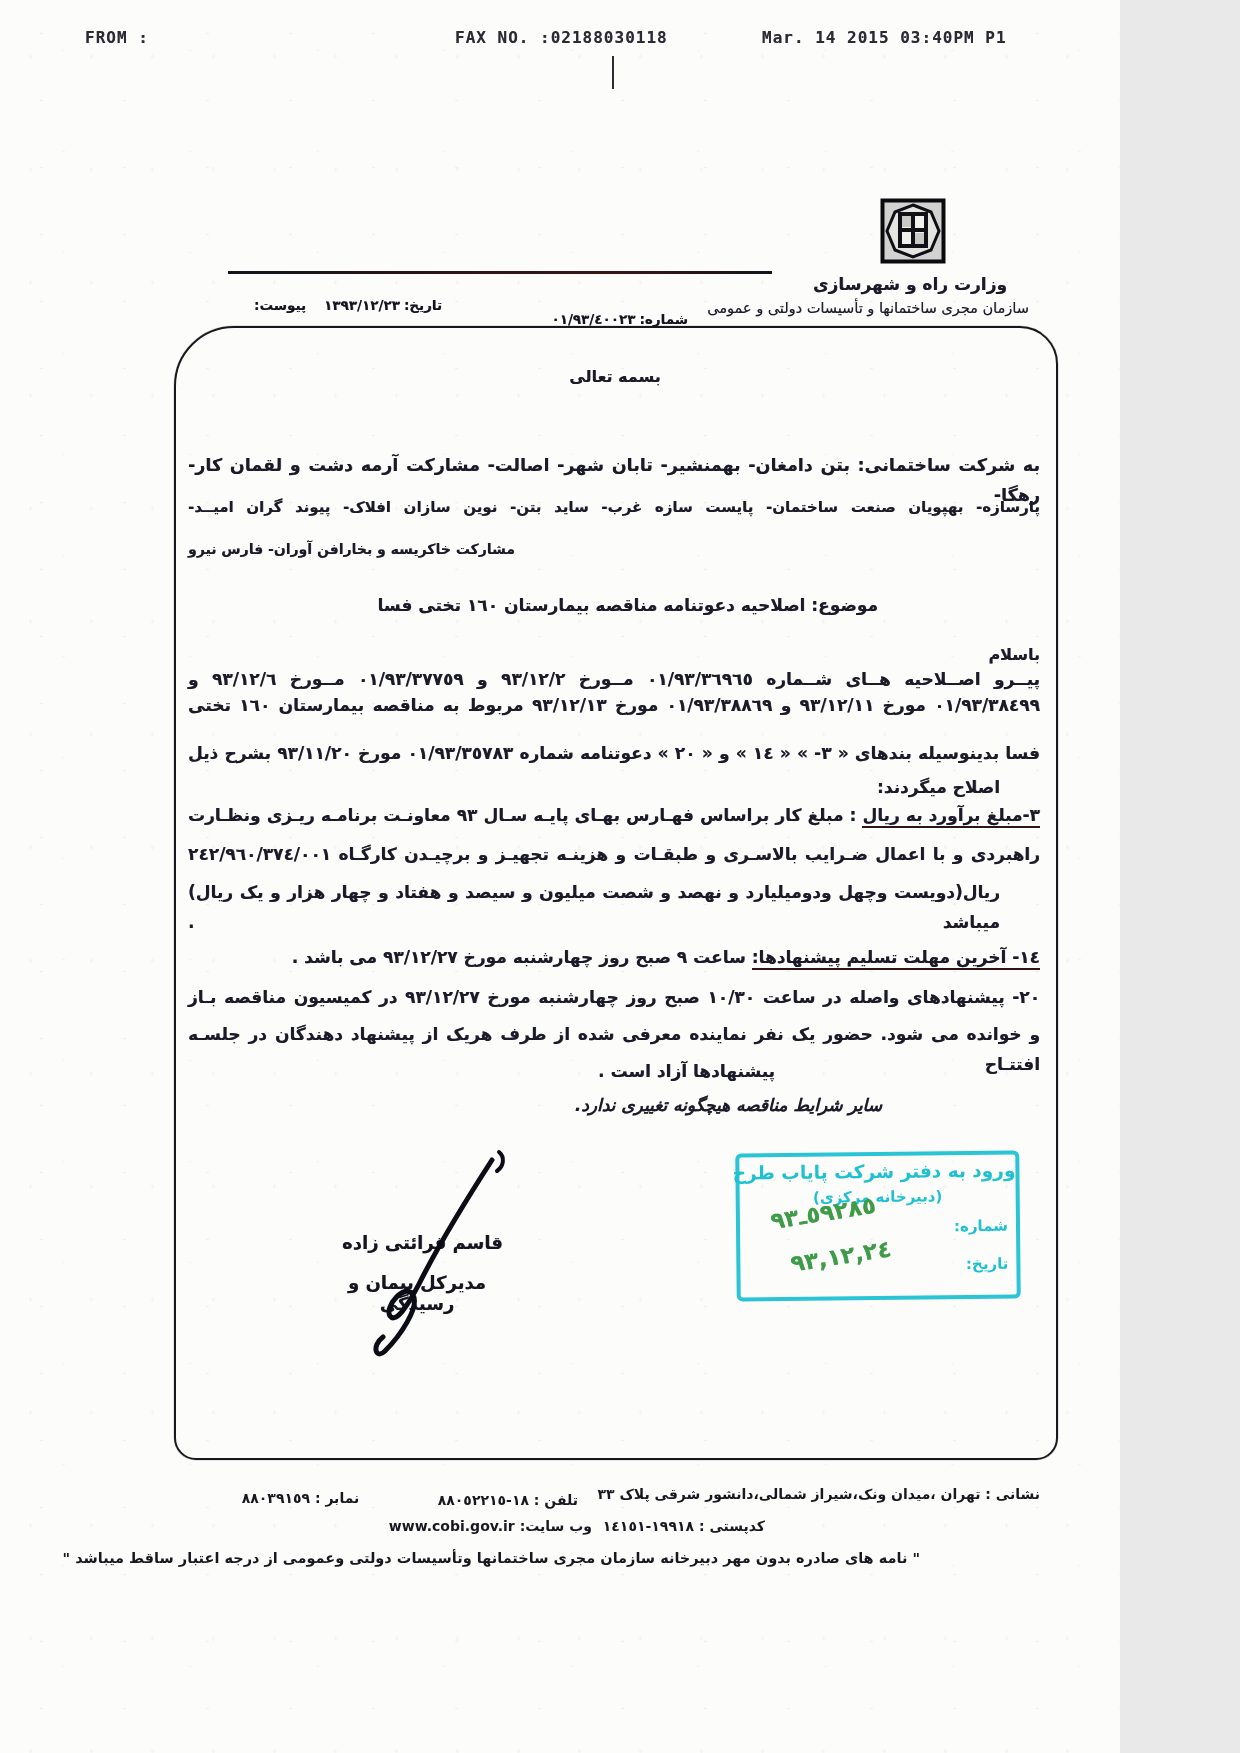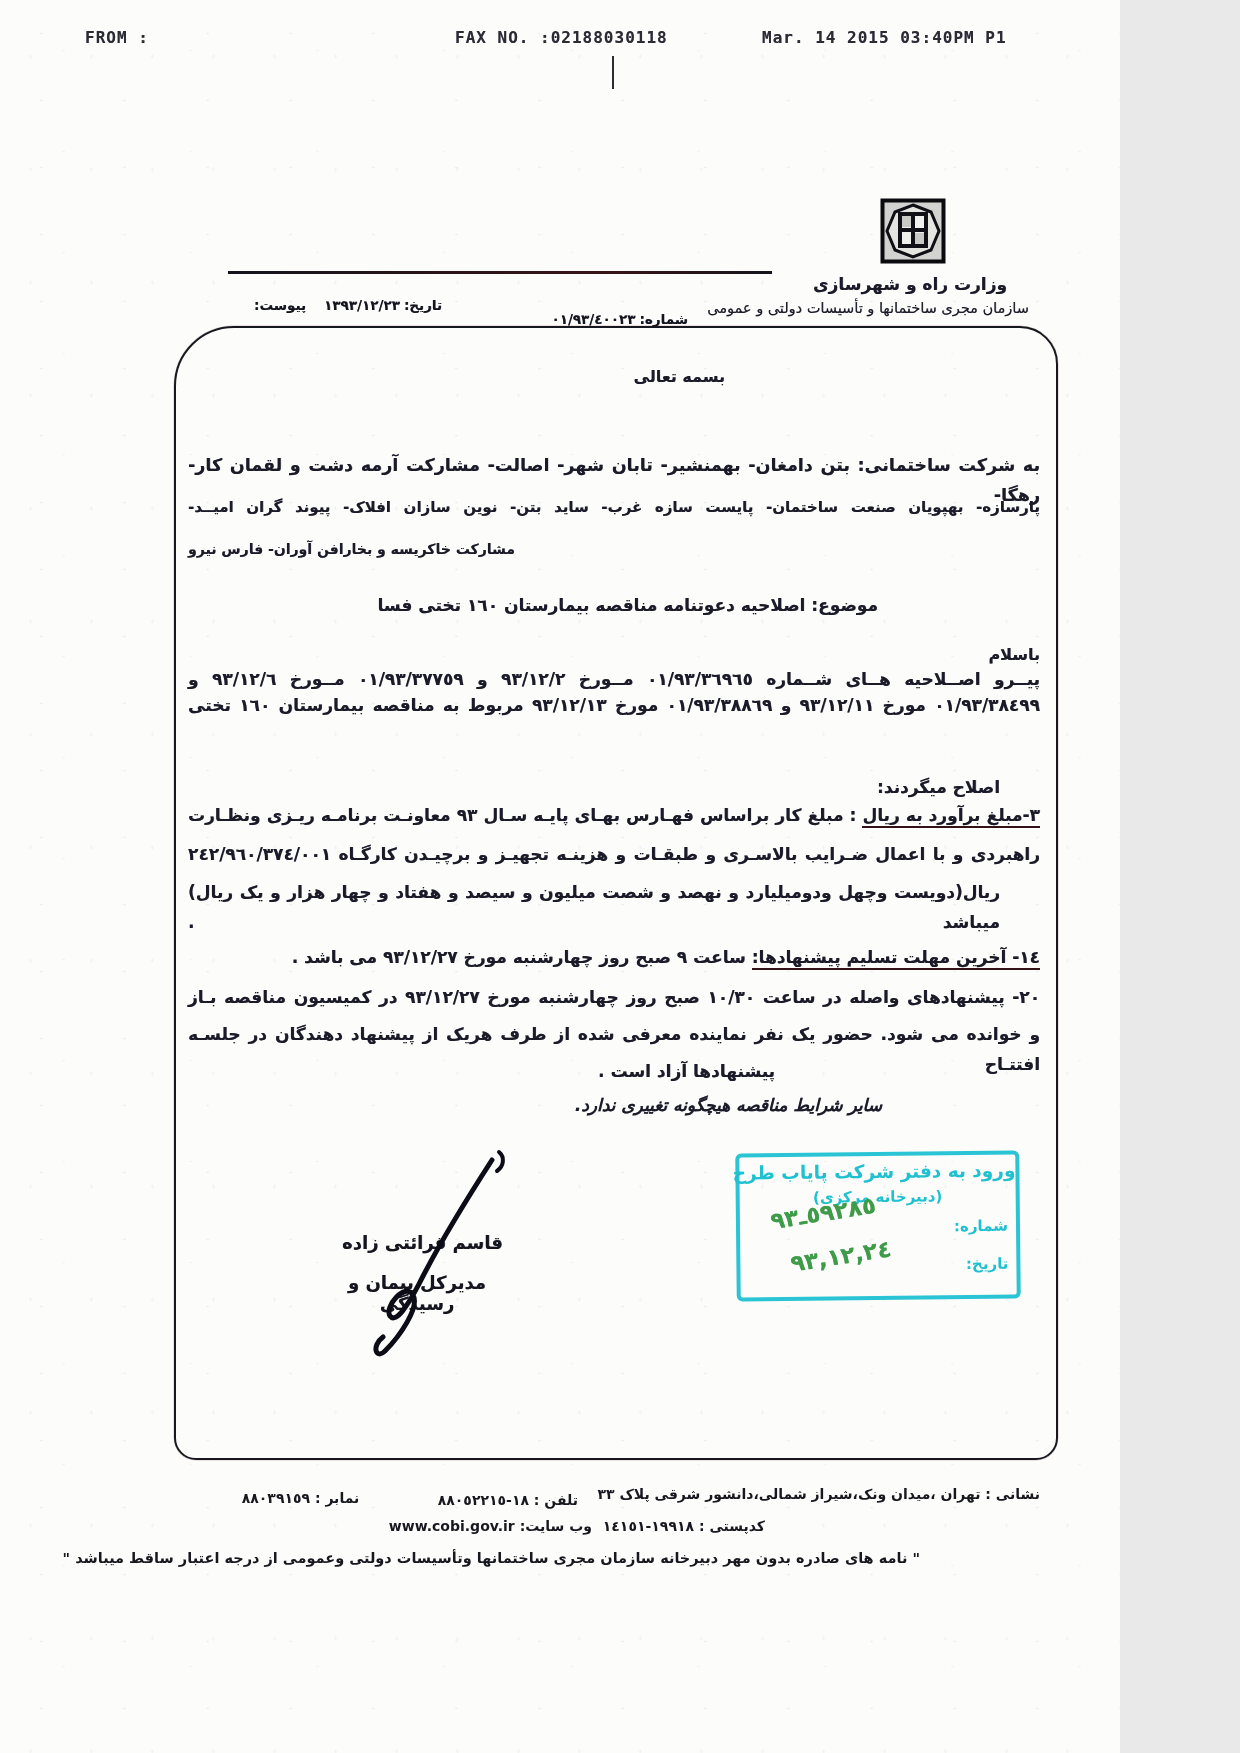--- a/index.html
+++ b/index.html
@@ -75,31 +75,32 @@
   </div>
   <div class="fld ink" style="left:322px;top:297px;width:120px;">
     <span>تاریخ:</span><span class="v">١٣٩٣/١٢/٢٣</span>
   </div>
   <div class="fld ink" style="left:246px;top:297px;width:60px;">
     <span>پیوست:</span>
   </div>
 
   <div class="frame"></div>
 
-  <div class="ln ink" style="left:505px;top:362px;width:220px;text-align:right;font-size:16px;">بسمه تعالی</div>
+  <div class="ln ink" style="left:505px;top:362px;width:220px;text-align:center;font-size:16px;">بسمه تعالی</div>
 
   <div class="ln ink just" style="top:450px;font-size:17.5px;">به شرکت ساختمانی: بتن دامغان- بهمنشیر- تابان شهر- اصالت- مشارکت آرمه دشت و لقمان کار- رهگا-</div>
   <div class="ln ink just" style="top:492px;font-size:15px;">پارسازه- بهپویان صنعت ساختمان- پایست سازه غرب- ساید بتن- نوین سازان افلاک- پیوند گران امیــد-</div>
   <div class="ln ink alignL" style="top:534px;font-size:14px;">مشارکت خاکریسه و بخارافن آوران- فارس نیرو</div>
 
   <div class="ln ink alignR" style="top:590px;width:690px;">موضوع: اصلاحیه دعوتنامه مناقصه بیمارستان ١٦٠ تختی فسا</div>
   <div class="ln ink alignR" style="top:640px;font-size:16px;">باسلام</div>
 
   <div class="ln ink just" style="top:664px;">پیــرو اصــلاحیه هــای شــماره ٠١/٩٣/٣٦٩٦٥ مــورخ ٩٣/١٢/٢ و ٠١/٩٣/٣٧٧٥٩ مــورخ ٩٣/١٢/٦ و</div>
   <div class="ln ink just" style="top:690px;">٠١/٩٣/٣٨٤٩٩ مورخ ٩٣/١٢/١١ و ٠١/٩٣/٣٨٨٦٩ مورخ ٩٣/١٢/١٣ مربوط به مناقصه بیمارستان ١٦٠ تختی</div>
+  <div class="ln ink just" style="top:738px;">فسا بدینوسیله بندهای « ٣- » « ١٤ » و « ٢٠ » دعوتنامه شماره ٠١/٩٣/٣٥٧٨٣ مورخ ٩٣/١١/٢٠ بشرح ذیل</div>
   <div class="ln ink alignR" style="top:772px;padding-right:40px;width:812px;">اصلاح میگردند:</div>
 
   <div class="ln ink just" style="top:800px;"><span class="u">٣-مبلغ برآورد به ریال</span><span> : مبلغ کار براساس فهـارس بهـای پایـه سـال ٩٣ معاونـت برنامـه ریـزی ونظـارت</span></div>
   <div class="ln ink just" style="top:839px;">راهبردی و با اعمال ضـرایب بالاسـری و طبقـات و هزینـه تجهیـز و برچیـدن کارگـاه ٢٤٢/٩٦٠/٣٧٤/٠٠١</div>
   <div class="ln ink just" style="top:877px;padding-right:40px;width:812px;">ریال(دویست وچهل ودومیلیارد و نهصد و شصت میلیون و سیصد و هفتاد و چهار هزار و یک ریال) میباشد .</div>
 
   <div class="ln ink alignR" style="top:942px;"><span class="u">١٤- آخرین مهلت تسلیم پیشنهادها:</span><span> ساعت ٩ صبح روز چهارشنبه مورخ ٩٣/١٢/٢٧ می باشد .</span></div>
 
   <div class="ln ink just" style="top:982px;">٢٠- پیشنهادهای واصله در ساعت ١٠/٣٠ صبح روز چهارشنبه مورخ ٩٣/١٢/٢٧ در کمیسیون مناقصه بـاز</div>
   <div class="ln ink just" style="top:1019px;">و خوانده می شود. حضور یک نفر نماینده معرفی شده از طرف هریک از پیشنهاد دهندگان در جلسـه افتتـاح</div>

